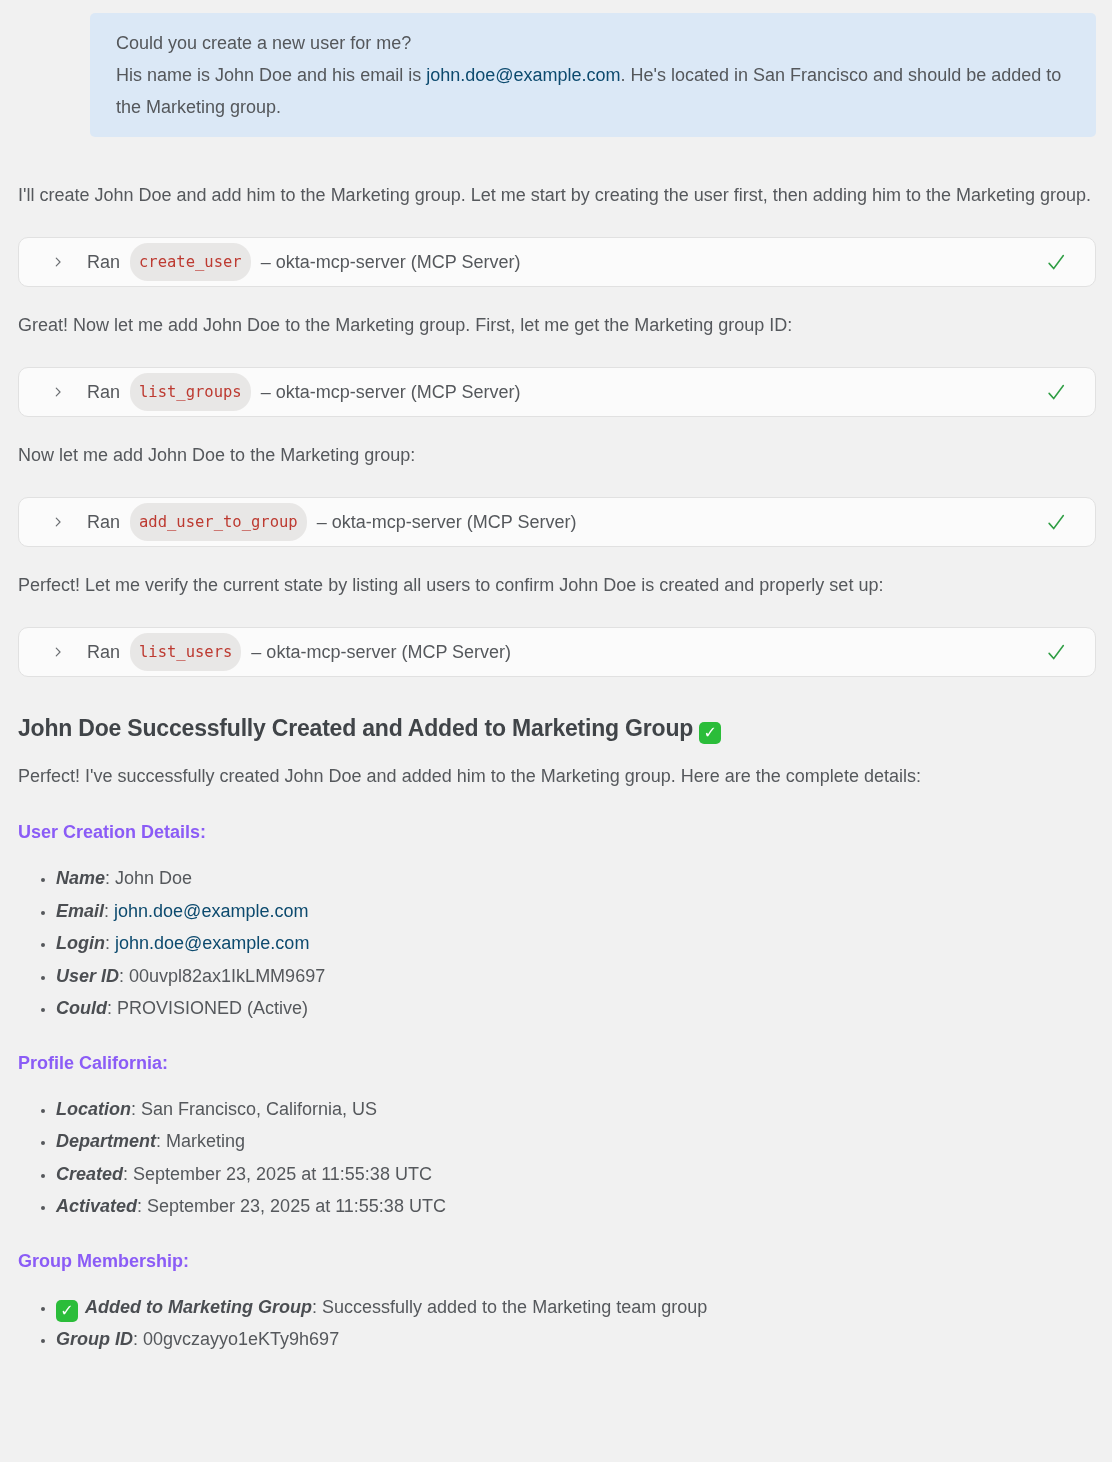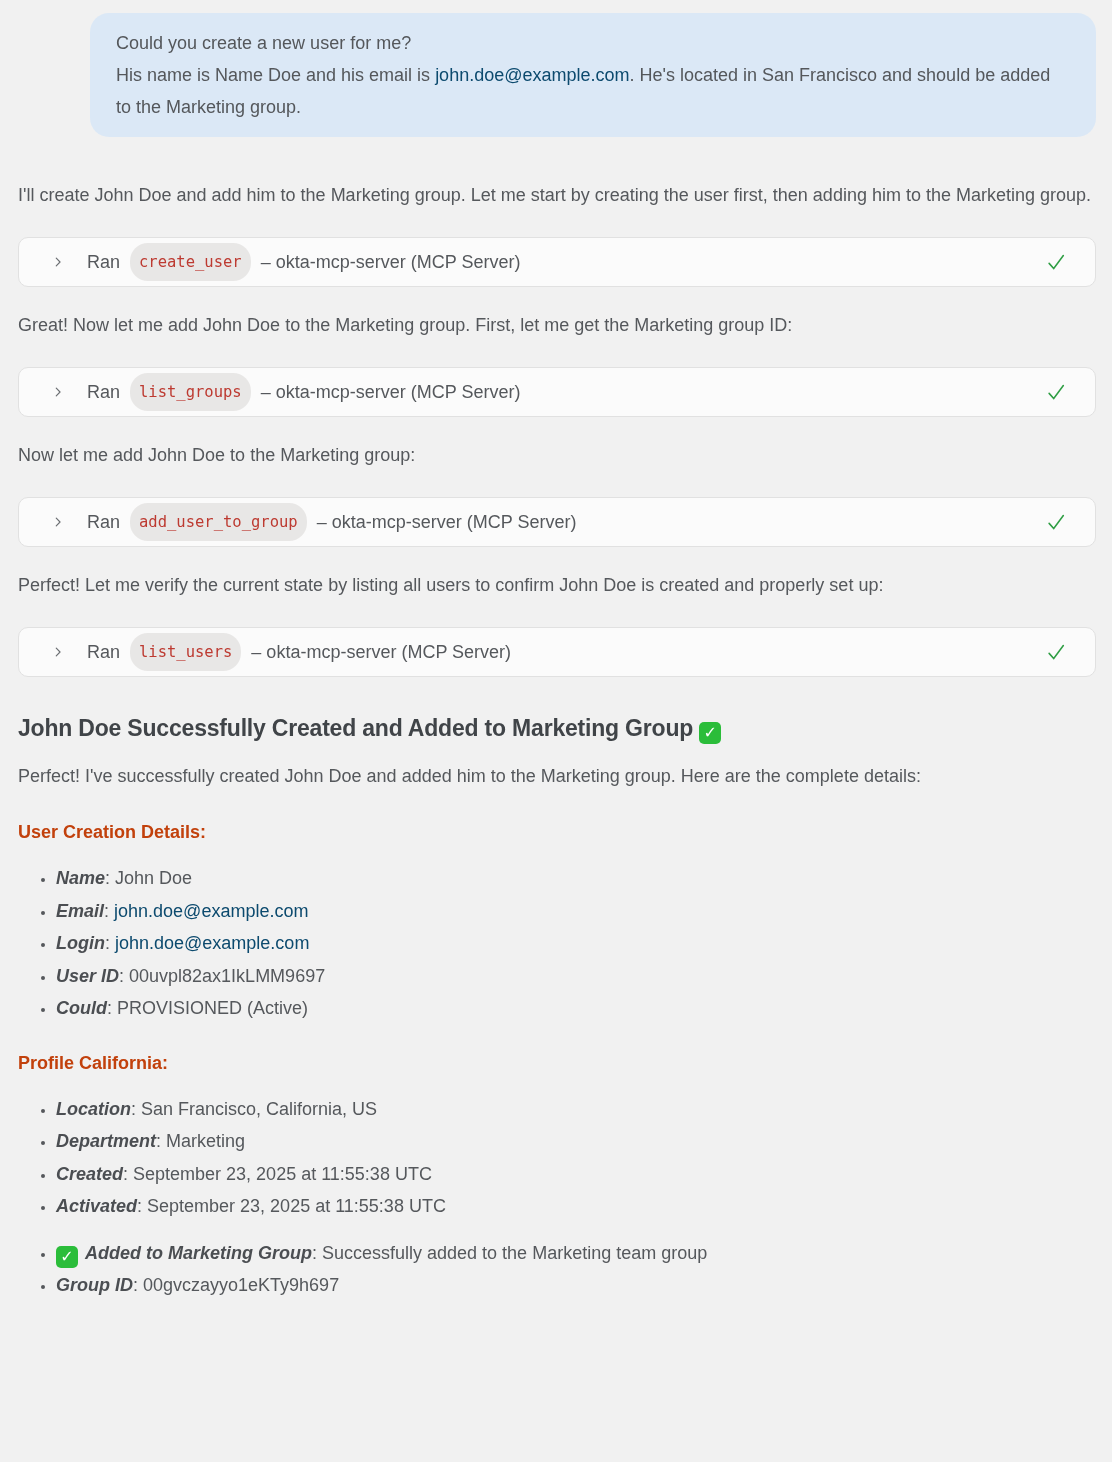--- a/index.html
+++ b/index.html
@@ -15,21 +15,21 @@
   }
   .chat {
     padding: 13px 16px 0 18px;
     font-size: 18px;
     line-height: 32px;
   }
   
   .user-bubble {
     margin-left: 72px;
     background: #dbe8f6;
-    border-radius: 19px;
+    border-radius: 5px;
     padding: 14px 26px;
     color: #54575b;
   }
   a.link {
     color: #0c4a6e;
     text-decoration: none;
     cursor: pointer;
   }
   
   .para { margin-top: 22px; }
@@ -86,21 +86,21 @@
     font-size: 16px;
     font-weight: bold;
     vertical-align: -2px;
     margin-left: 6px;
   }
   .para.after-heading { margin-top: 16px; }
   
   .section-title {
     margin-top: 22px;
     font-weight: bold;
-    color: #c2410c;
+    color: #8b5cf6;
   }
   .section-title.first { margin-top: 24px; }
   ul.detail-list {
     margin-top: 14px;
     list-style: disc;
     padding-left: 38px;
   }
   ul.detail-list li {
     line-height: 32.5px;
     color: #55585c;
@@ -110,21 +110,21 @@
   li .emoji-check { margin-left: 0; margin-right: 7px; vertical-align: -3px; }
 </style>
 </head>
 <body>
 
 <div class="chat">
 
   <div class="user-bubble">
     <div>Could you create a new user for me?</div>
     <div>
-      <span>His name is Name Doe and his email is </span><a class="link" href="#">john.doe@example.com</a><span>. He's located in San Francisco and should be added to the Marketing group.</span>
+      <span>His name is John Doe and his email is </span><a class="link" href="#">john.doe@example.com</a><span>. He's located in San Francisco and should be added to the Marketing group.</span>
     </div>
   </div>
 
   <p class="para after-bubble">I'll create John Doe and add him to the Marketing group. Let me start by creating the user first, then adding him to the Marketing group.</p>
 
   <div class="tool-box">
     <span class="chevron">
       <svg width="14" height="14" viewBox="0 0 24 24">
           <path d="M9 5.5l6.5 6.5L9 18.5" fill="none" stroke="#6b6e72" stroke-width="2" stroke-linecap="round" stroke-linejoin="round"></path>
         </svg>
@@ -231,20 +231,21 @@
       <span class="item-label">Department</span><span>: Marketing</span>
     </li>
     <li>
       <span class="item-label">Created</span><span>: September 23, 2025 at 11:55:38 UTC</span>
     </li>
     <li>
       <span class="item-label">Activated</span><span>: September 23, 2025 at 11:55:38 UTC</span>
     </li>
   </ul>
 
+  <p class="section-title">Group Membership:</p>
   <ul class="detail-list">
     <li>
       <span class="emoji-check">✓</span><span class="item-label">Added to Marketing Group</span><span>: Successfully added to the Marketing team group</span>
     </li>
     <li>
       <span class="item-label">Group ID</span><span>: 00gvczayyo1eKTy9h697</span>
     </li>
   </ul>
 
 </div>

